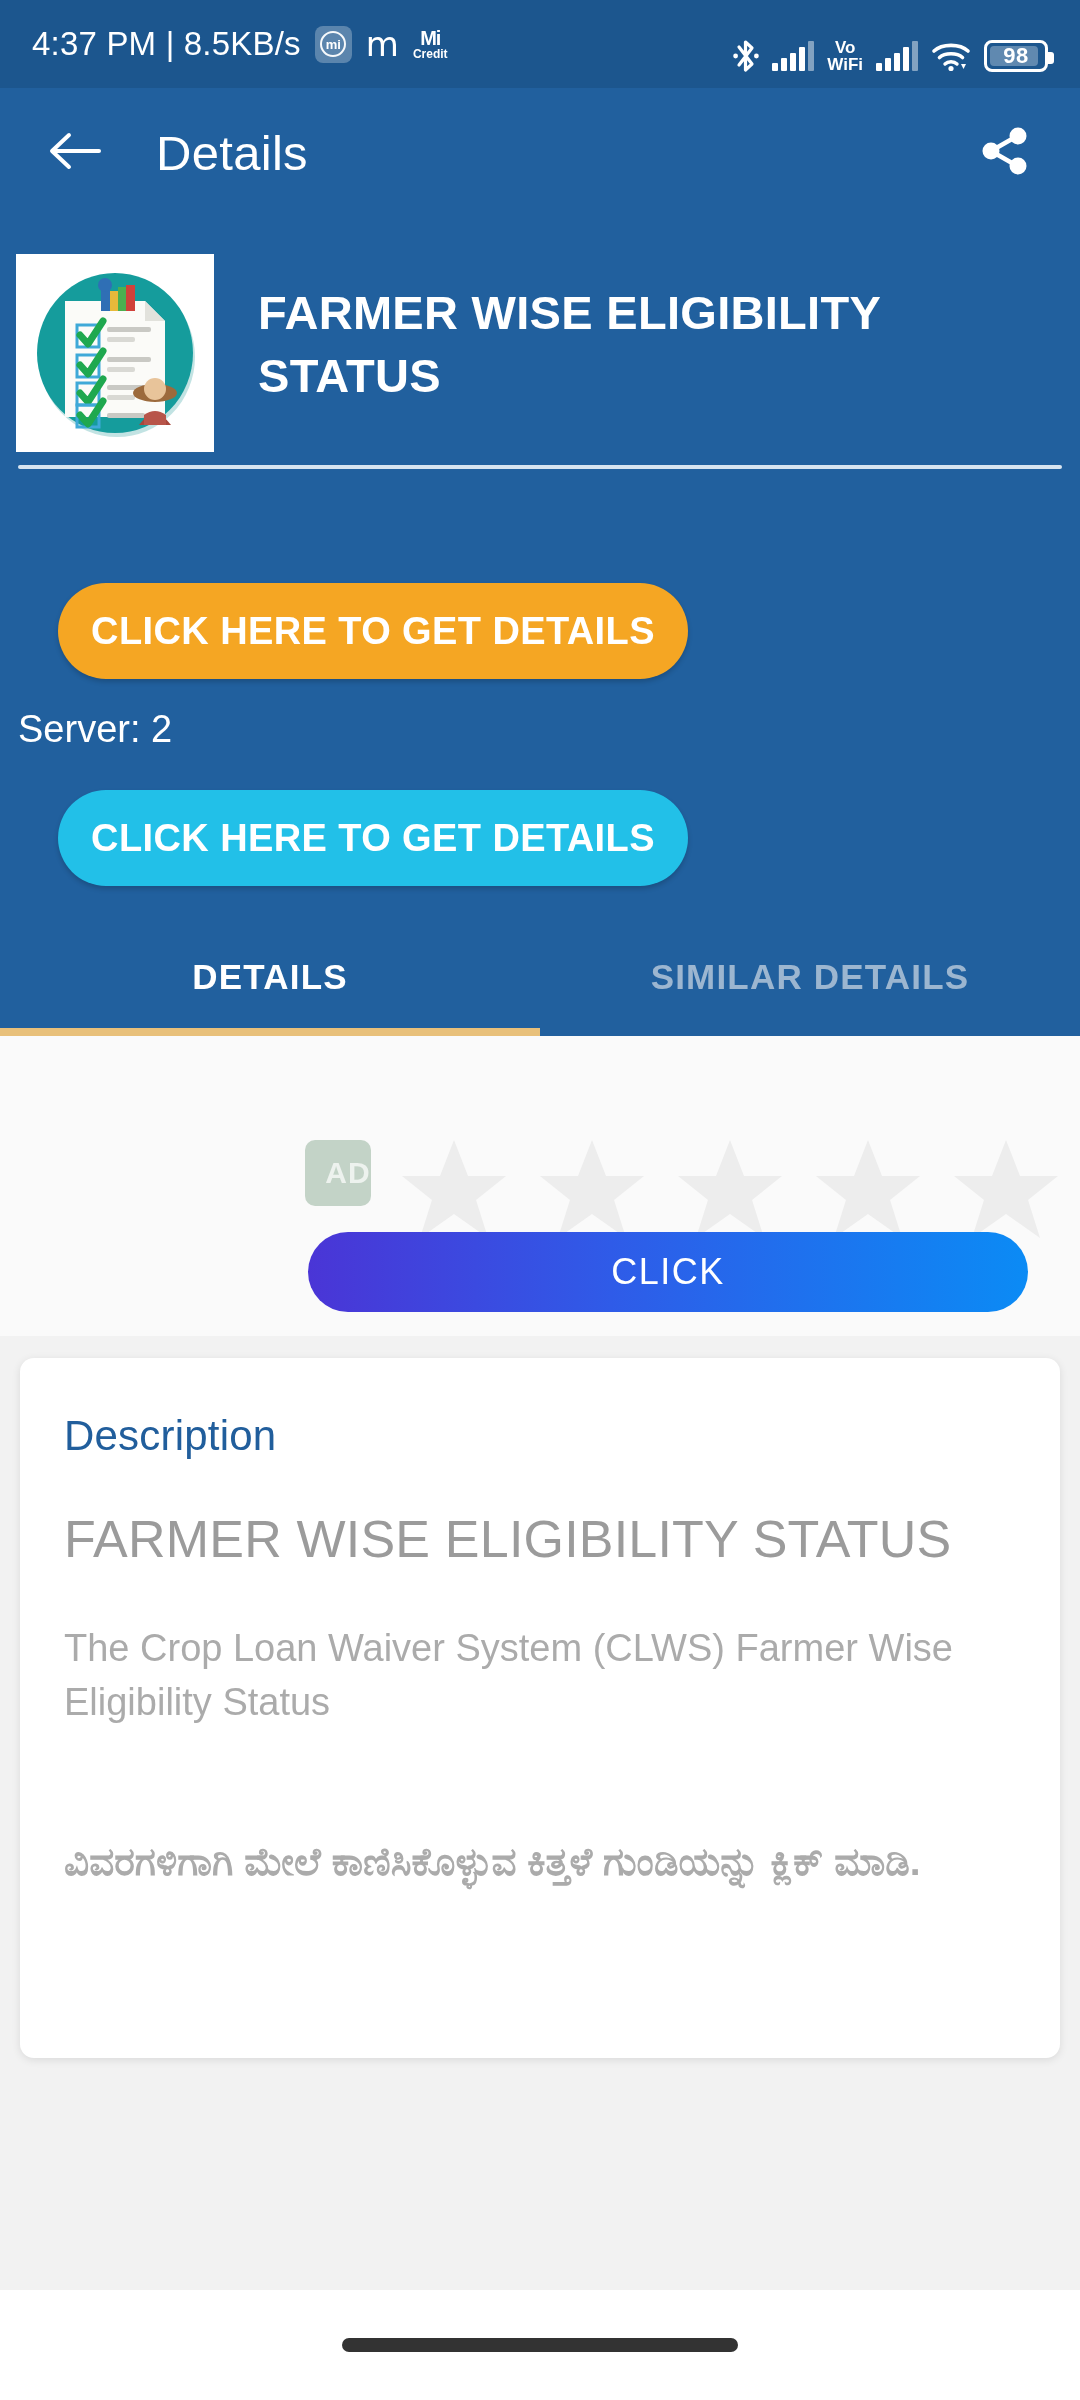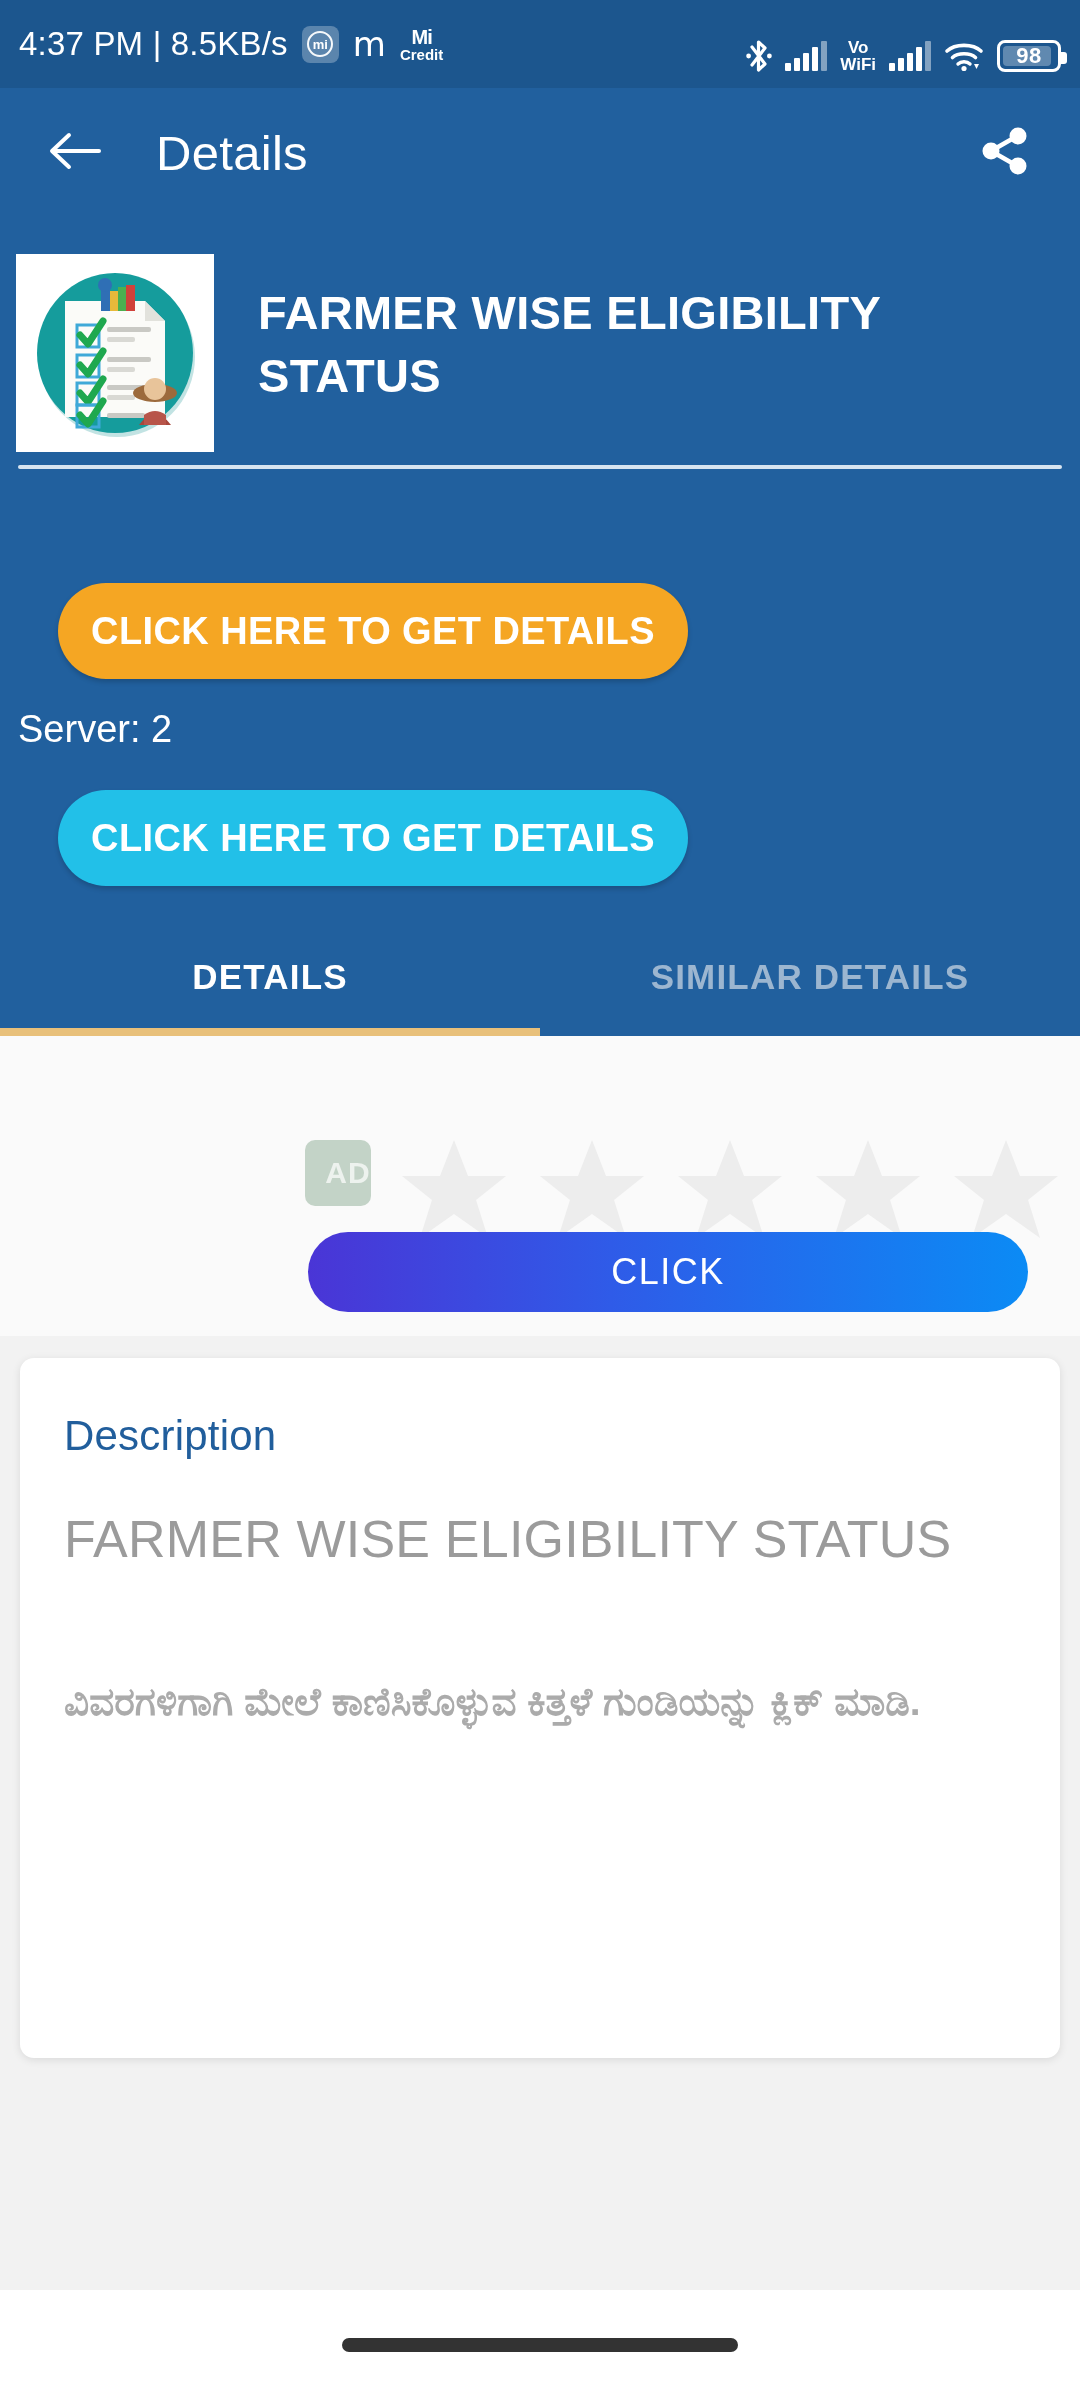--- a/index.html
+++ b/index.html
@@ -10,37 +10,37 @@
     overflow:hidden;
     -webkit-font-smoothing:antialiased;
   }
   #screen { position:relative; width:1080px; height:2400px; overflow:hidden; background:#F2F2F2; }
 
   
   .statusbar{
     position:absolute; top:0; left:0; width:1080px; height:88px;
     background:#1C568E;
     display:flex; align-items:center; justify-content:space-between;
-    padding:0 19px;
+    padding:0 32px;
     color:#ffffff;
   }
   .sb-left{ display:flex; align-items:center; gap:14px; }
   .sb-clock{ font-size:33px; font-weight:400; letter-spacing:.2px; white-space:nowrap; }
   .mi-badge{
     width:37px;height:37px;border-radius:8px;background:rgba(255,255,255,.28);
     display:flex;align-items:center;justify-content:center;
   }
   .mi-badge .ring{
     width:26px;height:26px;border-radius:50%;border:2.5px solid rgba(255,255,255,.95);
     display:flex;align-items:center;justify-content:center;font-size:13px;font-weight:700;color:#fff;
   }
   .m-glyph{ font-size:34px; line-height:34px; font-weight:400; color:#fff; font-family:"DejaVu Sans", sans-serif;}
   .micredit{ display:flex;flex-direction:column;align-items:center;line-height:1; }
   .micredit .mc-top{ font-size:20px; font-weight:700; letter-spacing:-1px;}
-  .micredit .mc-bot{ font-size:15px; font-weight:700; }
+  .micredit .mc-bot{ font-size:12px; font-weight:700; }
 
   .sb-right{ display:flex; align-items:center; gap:13px;margin-top:24px; }
   .icon-bt{ width:26px;height:36px; }
   .bars{ display:flex; align-items:flex-end; gap:3px; height:30px; }
   .bars i{ display:block; width:6px; background:#ffffff; border-radius:1px; }
   .bars i:nth-child(1){height:8px;}
   .bars i:nth-child(2){height:13px;}
   .bars i:nth-child(3){height:18px;}
   .bars i:nth-child(4){height:24px;}
   .bars i:nth-child(5){height:30px; opacity:.45;}
@@ -339,20 +339,21 @@
         <svg width="108" height="104" viewBox="0 0 108 104">
           <path d="M54 2 L68 38 L106 38 L76 62 L88 100 L54 76 L20 100 L32 62 L2 38 L40 38 Z" fill="#EDEDED"></path>
         </svg>
       </span>
   </div>
   <div class="click-btn">CLICK</div>
 
   <div class="desc-card">
     <div class="desc-heading">Description</div>
     <div class="desc-title">FARMER WISE ELIGIBILITY STATUS</div>
+    <div class="desc-body">The Crop Loan Waiver System (CLWS) Farmer Wise Eligibility Status</div>
     <div class="desc-kannada">ವಿವರಗಳಿಗಾಗಿ ಮೇಲೆ ಕಾಣಿಸಿಕೊಳ್ಳುವ ಕಿತ್ತಳೆ ಗುಂಡಿಯನ್ನು ಕ್ಲಿಕ್ ಮಾಡಿ.</div>
   </div>
 
   <div class="navbar">
     <div class="gesture-pill"></div>
   </div>
 
 </div>
 
 </body></html>

